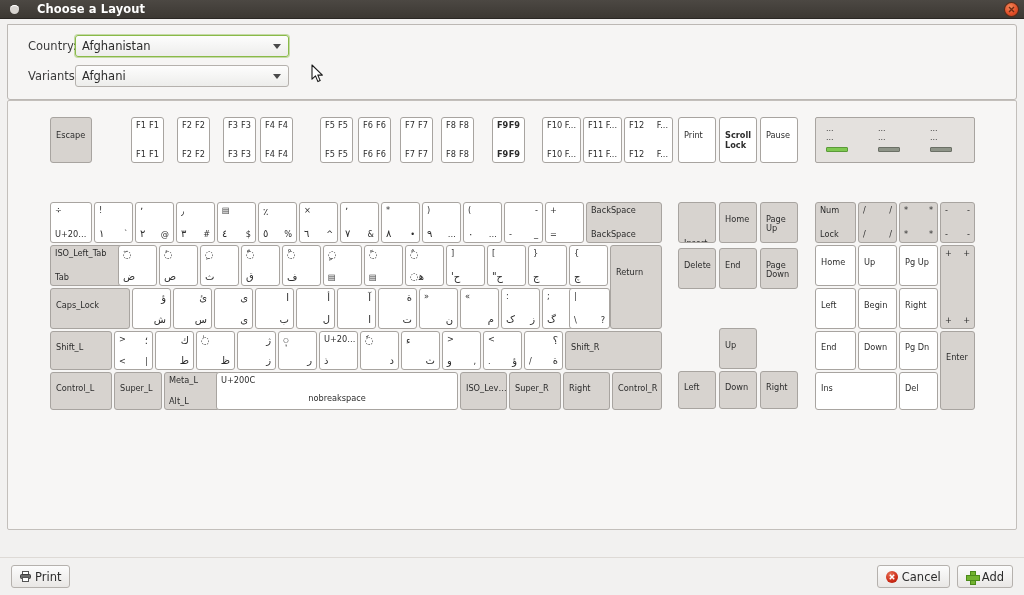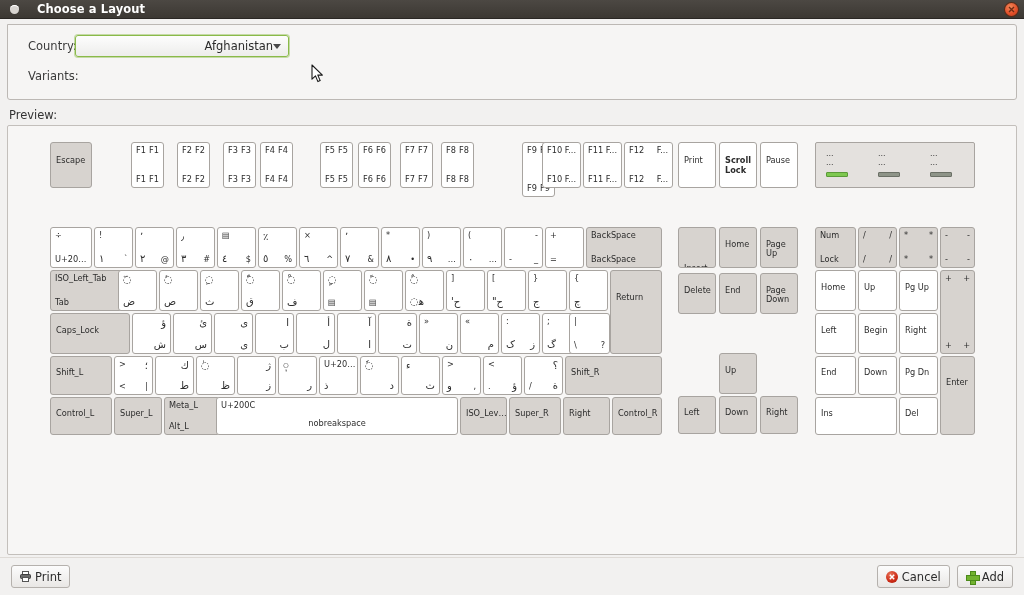--- a/index.html
+++ b/index.html
@@ -86,21 +86,20 @@
   .combo{
     width:214px;height:22px;
     display:flex;align-items:center;
     border:1px solid #b5b1ad;
     border-radius:3px;
     background:linear-gradient(to bottom,#fdfdfd 0%,#ededeb 100%);
     padding:0 6px;
     font-size:11.5px;
     position:relative;
     color:#2b2b2b;
-    text-align:right;
   }
   .combo.focus{
     border-color:#8aba49;
     box-shadow:0 0 0 1px rgba(138,186,73,.45);
   }
   .combo .cval{flex:1;overflow:hidden;white-space:nowrap;}
   .arrow-dn{
     width:0;height:0;
     border-left:4.5px solid transparent;
     border-right:4.5px solid transparent;
@@ -218,24 +217,27 @@
   <div class="tabpage">
     <div class="formrow">
       <div class="formlabel">Country:</div>
       <div class="combo focus">
         <span class="cval">Afghanistan</span>
         <span class="arrow-dn"></span>
       </div>
     </div>
     <div class="formrow">
       <div class="formlabel">Variants:</div>
+      <div class="combo">
+        <span class="cval">Afghani</span>
+        <span class="arrow-dn"></span>
+      </div>
     </div>
   </div>
 
-  <div class="previewlabel">Preview:</div>
 
   <div class="previewbox">
     <div class="kbd" id="kbd">
         <div class="key mod" style="left: 42px; top: 16px; width: 42px; height: 46px;">
           <span class="lbl stack" style="top: 50%; transform: translateY(-50%);">Escape</span>
         </div>
         <div class="key" style="left: 123px; top: 16px; width: 33px; height: 46px;">
           <span class="lbl tl">F1</span>
           <span class="lbl tr">F1</span>
           <span class="lbl bl">F1</span>
@@ -276,21 +278,21 @@
           <span class="lbl tr">F7</span>
           <span class="lbl bl">F7</span>
           <span class="lbl br">F7</span>
         </div>
         <div class="key" style="left: 433px; top: 16px; width: 33px; height: 46px;">
           <span class="lbl tl">F8</span>
           <span class="lbl tr">F8</span>
           <span class="lbl bl">F8</span>
           <span class="lbl br">F8</span>
         </div>
-        <div class="key" style="left: 514px; top: 16px; width: 33px; height: 55px;">
+        <div class="key" style="left: 484px; top: 16px; width: 33px; height: 46px; font-weight: bold;">
           <span class="lbl tl">F9</span>
           <span class="lbl tr">F9</span>
           <span class="lbl bl">F9</span>
           <span class="lbl br">F9</span>
         </div>
         <div class="key" style="left: 534px; top: 16px; width: 39px; height: 46px;">
           <span class="lbl tl">F10</span>
           <span class="lbl tr">F...</span>
           <span class="lbl bl">F10</span>
           <span class="lbl br">F...</span>

